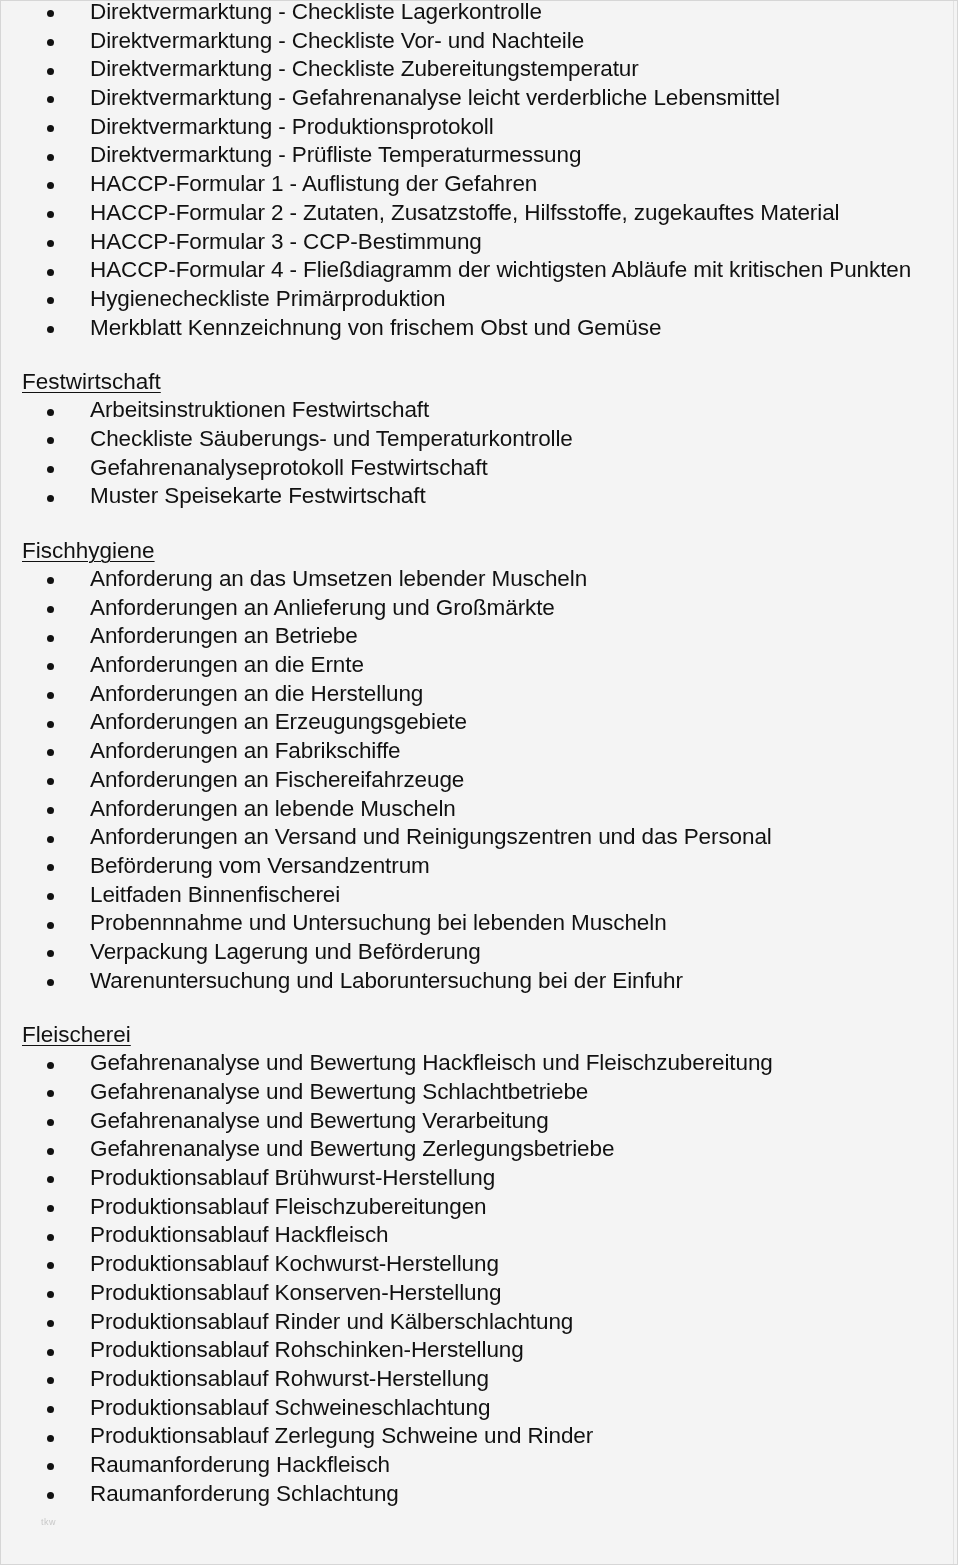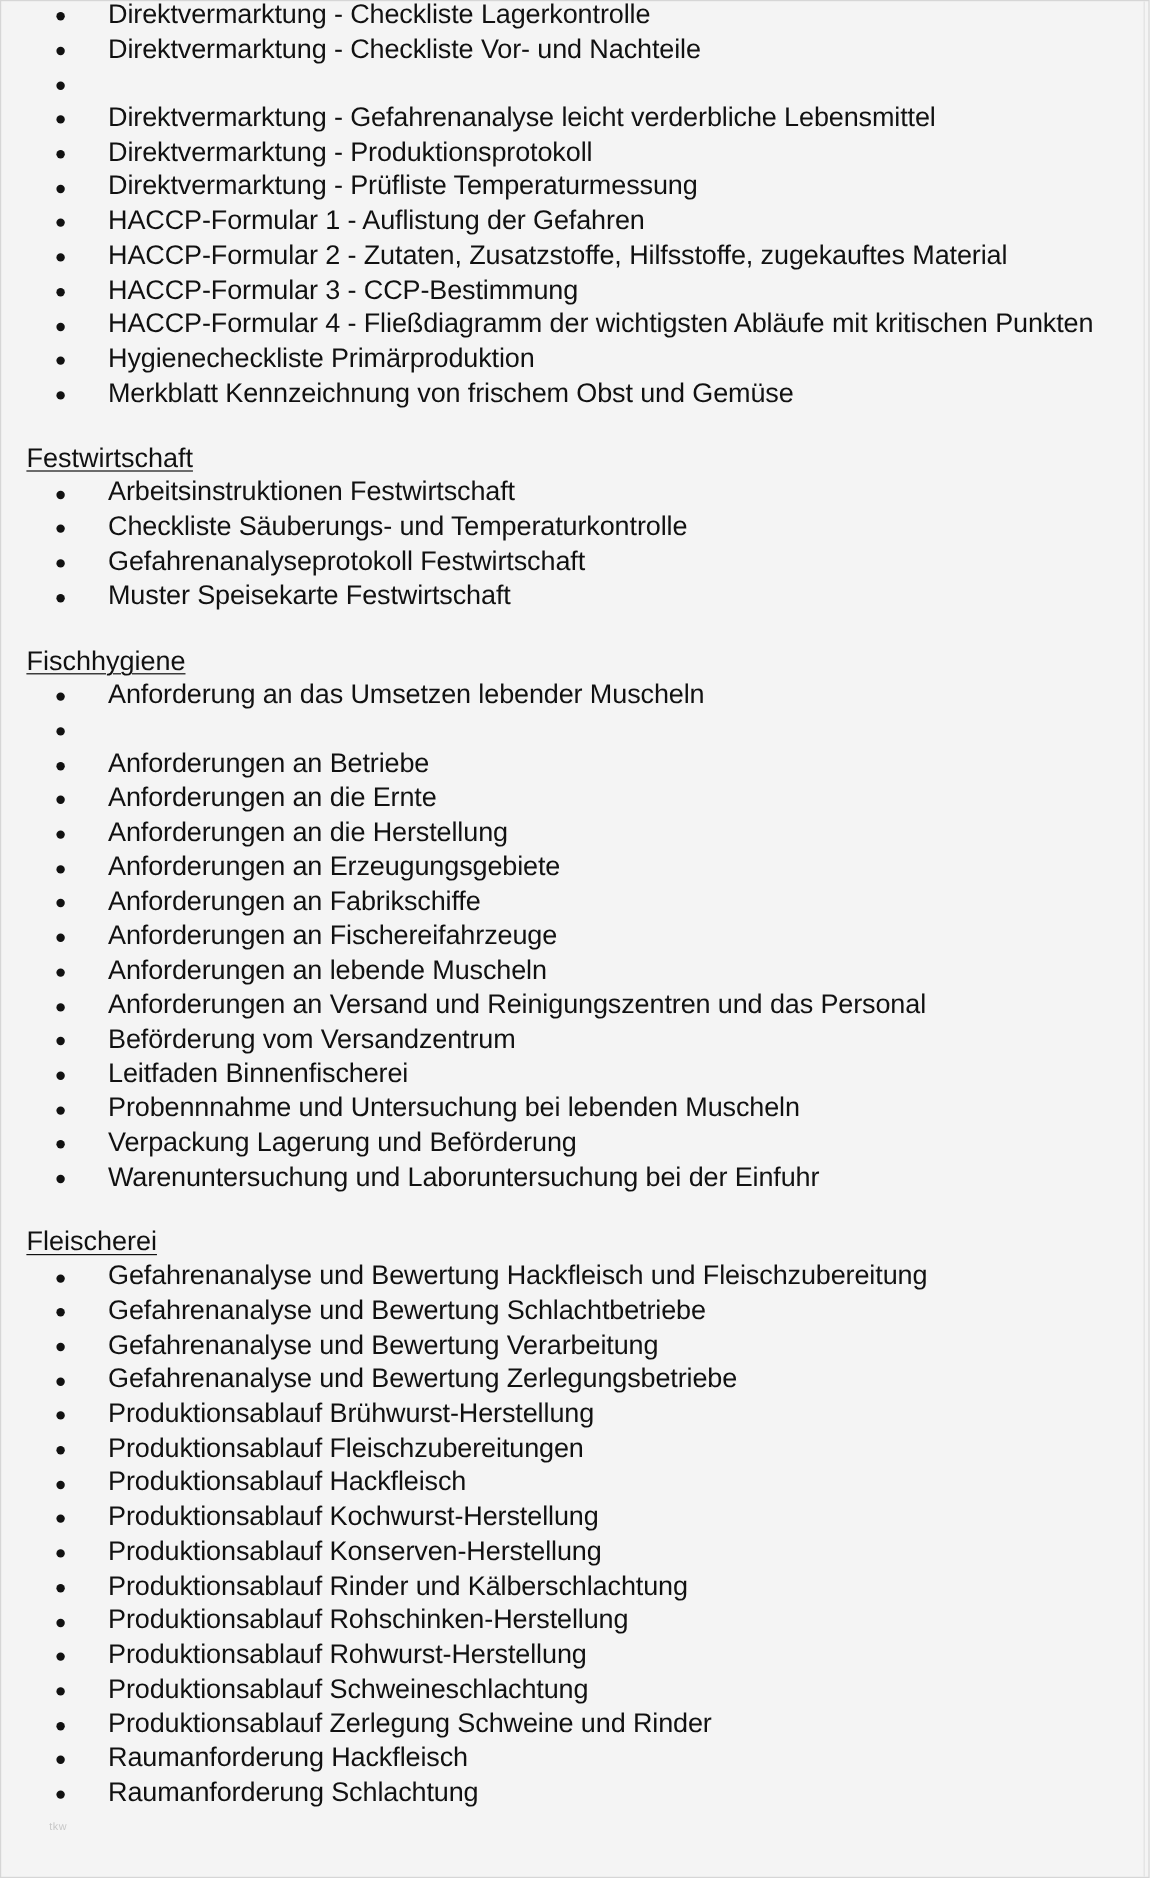--- a/index.html
+++ b/index.html
@@ -96,21 +96,21 @@
 </head>
 <body>
 
 <div class="page">
   <div class="content">
 
     <div class="section">
       <ul class="doc-list">
           <li><span class="bullet"></span><span>Direktvermarktung - Checkliste Lagerkontrolle</span></li>
           <li><span class="bullet"></span><span>Direktvermarktung - Checkliste Vor- und Nachteile</span></li>
-          <li><span class="bullet"></span></li>
+          <li><span class="bullet"></span><span>Direktvermarktung - Checkliste Zubereitungstemperatur</span></li>
           <li><span class="bullet"></span><span>Direktvermarktung - Gefahrenanalyse leicht verderbliche Lebensmittel</span></li>
           <li><span class="bullet"></span><span>Direktvermarktung - Produktionsprotokoll</span></li>
           <li><span class="bullet"></span><span>Direktvermarktung - Prüfliste Temperaturmessung</span></li>
           <li><span class="bullet"></span><span>HACCP-Formular 1 - Auflistung der Gefahren</span></li>
           <li><span class="bullet"></span><span>HACCP-Formular 2 - Zutaten, Zusatzstoffe, Hilfsstoffe, zugekauftes Material</span></li>
           <li><span class="bullet"></span><span>HACCP-Formular 3 - CCP-Bestimmung</span></li>
           <li><span class="bullet"></span><span>HACCP-Formular 4 - Fließdiagramm der wichtigsten Abläufe mit kritischen Punkten</span></li>
           <li><span class="bullet"></span><span>Hygienecheckliste Primärproduktion</span></li>
           <li><span class="bullet"></span><span>Merkblatt Kennzeichnung von frischem Obst und Gemüse</span></li>
         </ul>
@@ -127,21 +127,21 @@
           <li><span class="bullet"></span><span>Muster Speisekarte Festwirtschaft</span></li>
         </ul>
     </div>
 
     <div class="section">
       <div class="section-heading">
         <span>Fischhygiene</span>
       </div>
       <ul class="doc-list">
           <li><span class="bullet"></span><span>Anforderung an das Umsetzen lebender Muscheln</span></li>
-          <li><span class="bullet"></span></li>
+          <li><span class="bullet"></span><span>Anforderungen an Anlieferung und Großmärkte</span></li>
           <li><span class="bullet"></span><span>Anforderungen an Betriebe</span></li>
           <li><span class="bullet"></span><span>Anforderungen an die Ernte</span></li>
           <li><span class="bullet"></span><span>Anforderungen an die Herstellung</span></li>
           <li><span class="bullet"></span><span>Anforderungen an Erzeugungsgebiete</span></li>
           <li><span class="bullet"></span><span>Anforderungen an Fabrikschiffe</span></li>
           <li><span class="bullet"></span><span>Anforderungen an Fischereifahrzeuge</span></li>
           <li><span class="bullet"></span><span>Anforderungen an lebende Muscheln</span></li>
           <li><span class="bullet"></span><span>Anforderungen an Versand und Reinigungszentren und das Personal</span></li>
           <li><span class="bullet"></span><span>Beförderung vom Versandzentrum</span></li>
           <li><span class="bullet"></span><span>Leitfaden Binnenfischerei</span></li>

